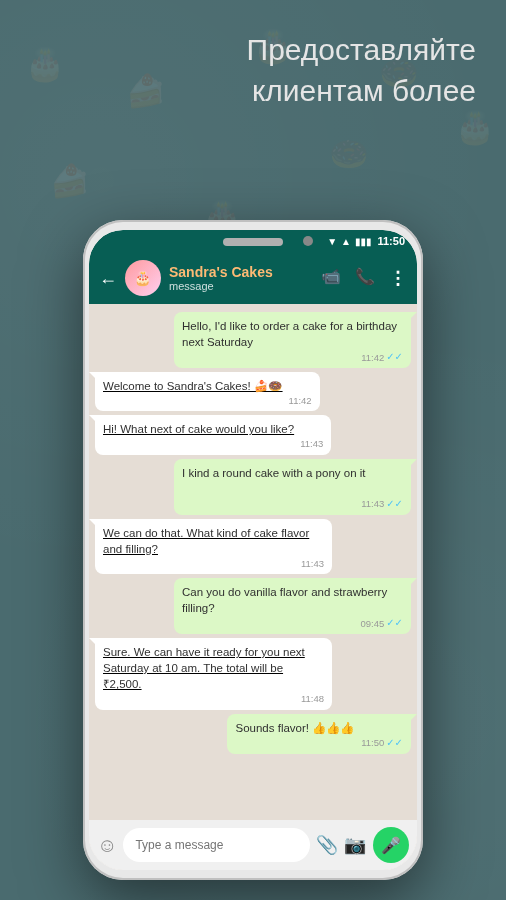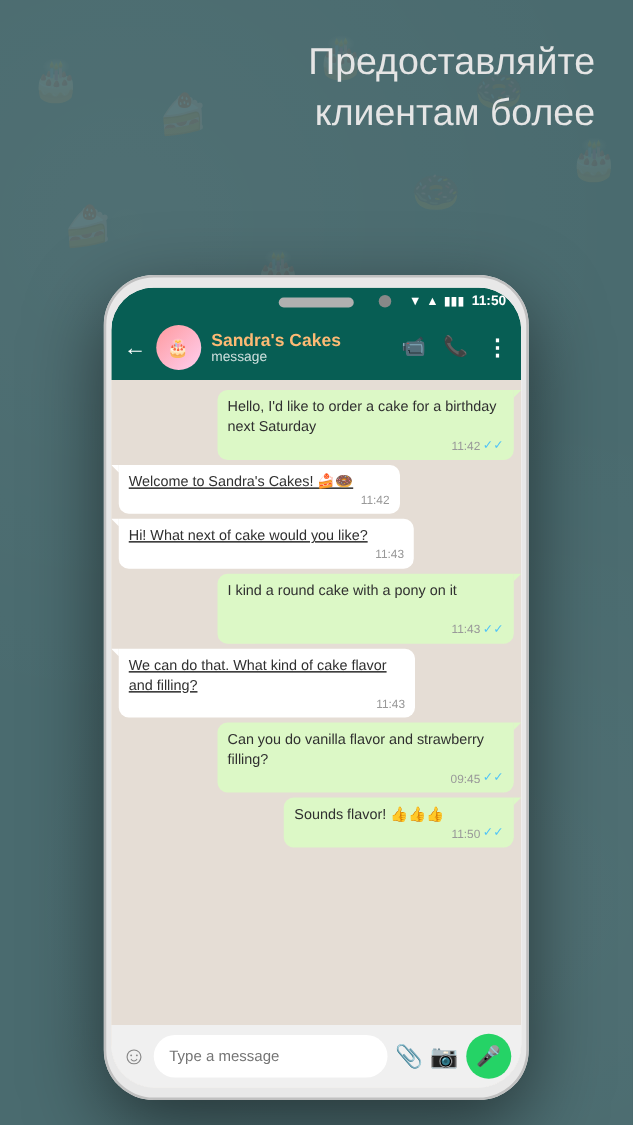--- a/index.html
+++ b/index.html
@@ -403,20 +403,27 @@
 
       </span>
     </div>
           <div class="msg clearfix msg-outgoing msg-tail-out">
       <span class="msg-text">Can you do vanilla flavor and strawberry filling?</span>
       <span class="msg-meta">
         <span class="msg-time">09:45</span>
         <span style="color:#4fc3f7;font-size:10px;">✓✓</span>
       </span>
     </div>
+          <div class="msg clearfix msg-incoming msg-tail-in">
+      <span class="msg-text">Sure. We can have it ready for you next Saturday at 10 am. The total will be ₹2,500.</span>
+      <span class="msg-meta">
+        <span class="msg-time">11:48</span>
+
+      </span>
+    </div>
           <div class="msg clearfix msg-outgoing msg-tail-out">
       <span class="msg-text">Sounds flavor! 👍👍👍</span>
       <span class="msg-meta">
         <span class="msg-time">11:50</span>
         <span style="color:#4fc3f7;font-size:10px;">✓✓</span>
       </span>
     </div>
         </div>
 
       <div class="input-area">

